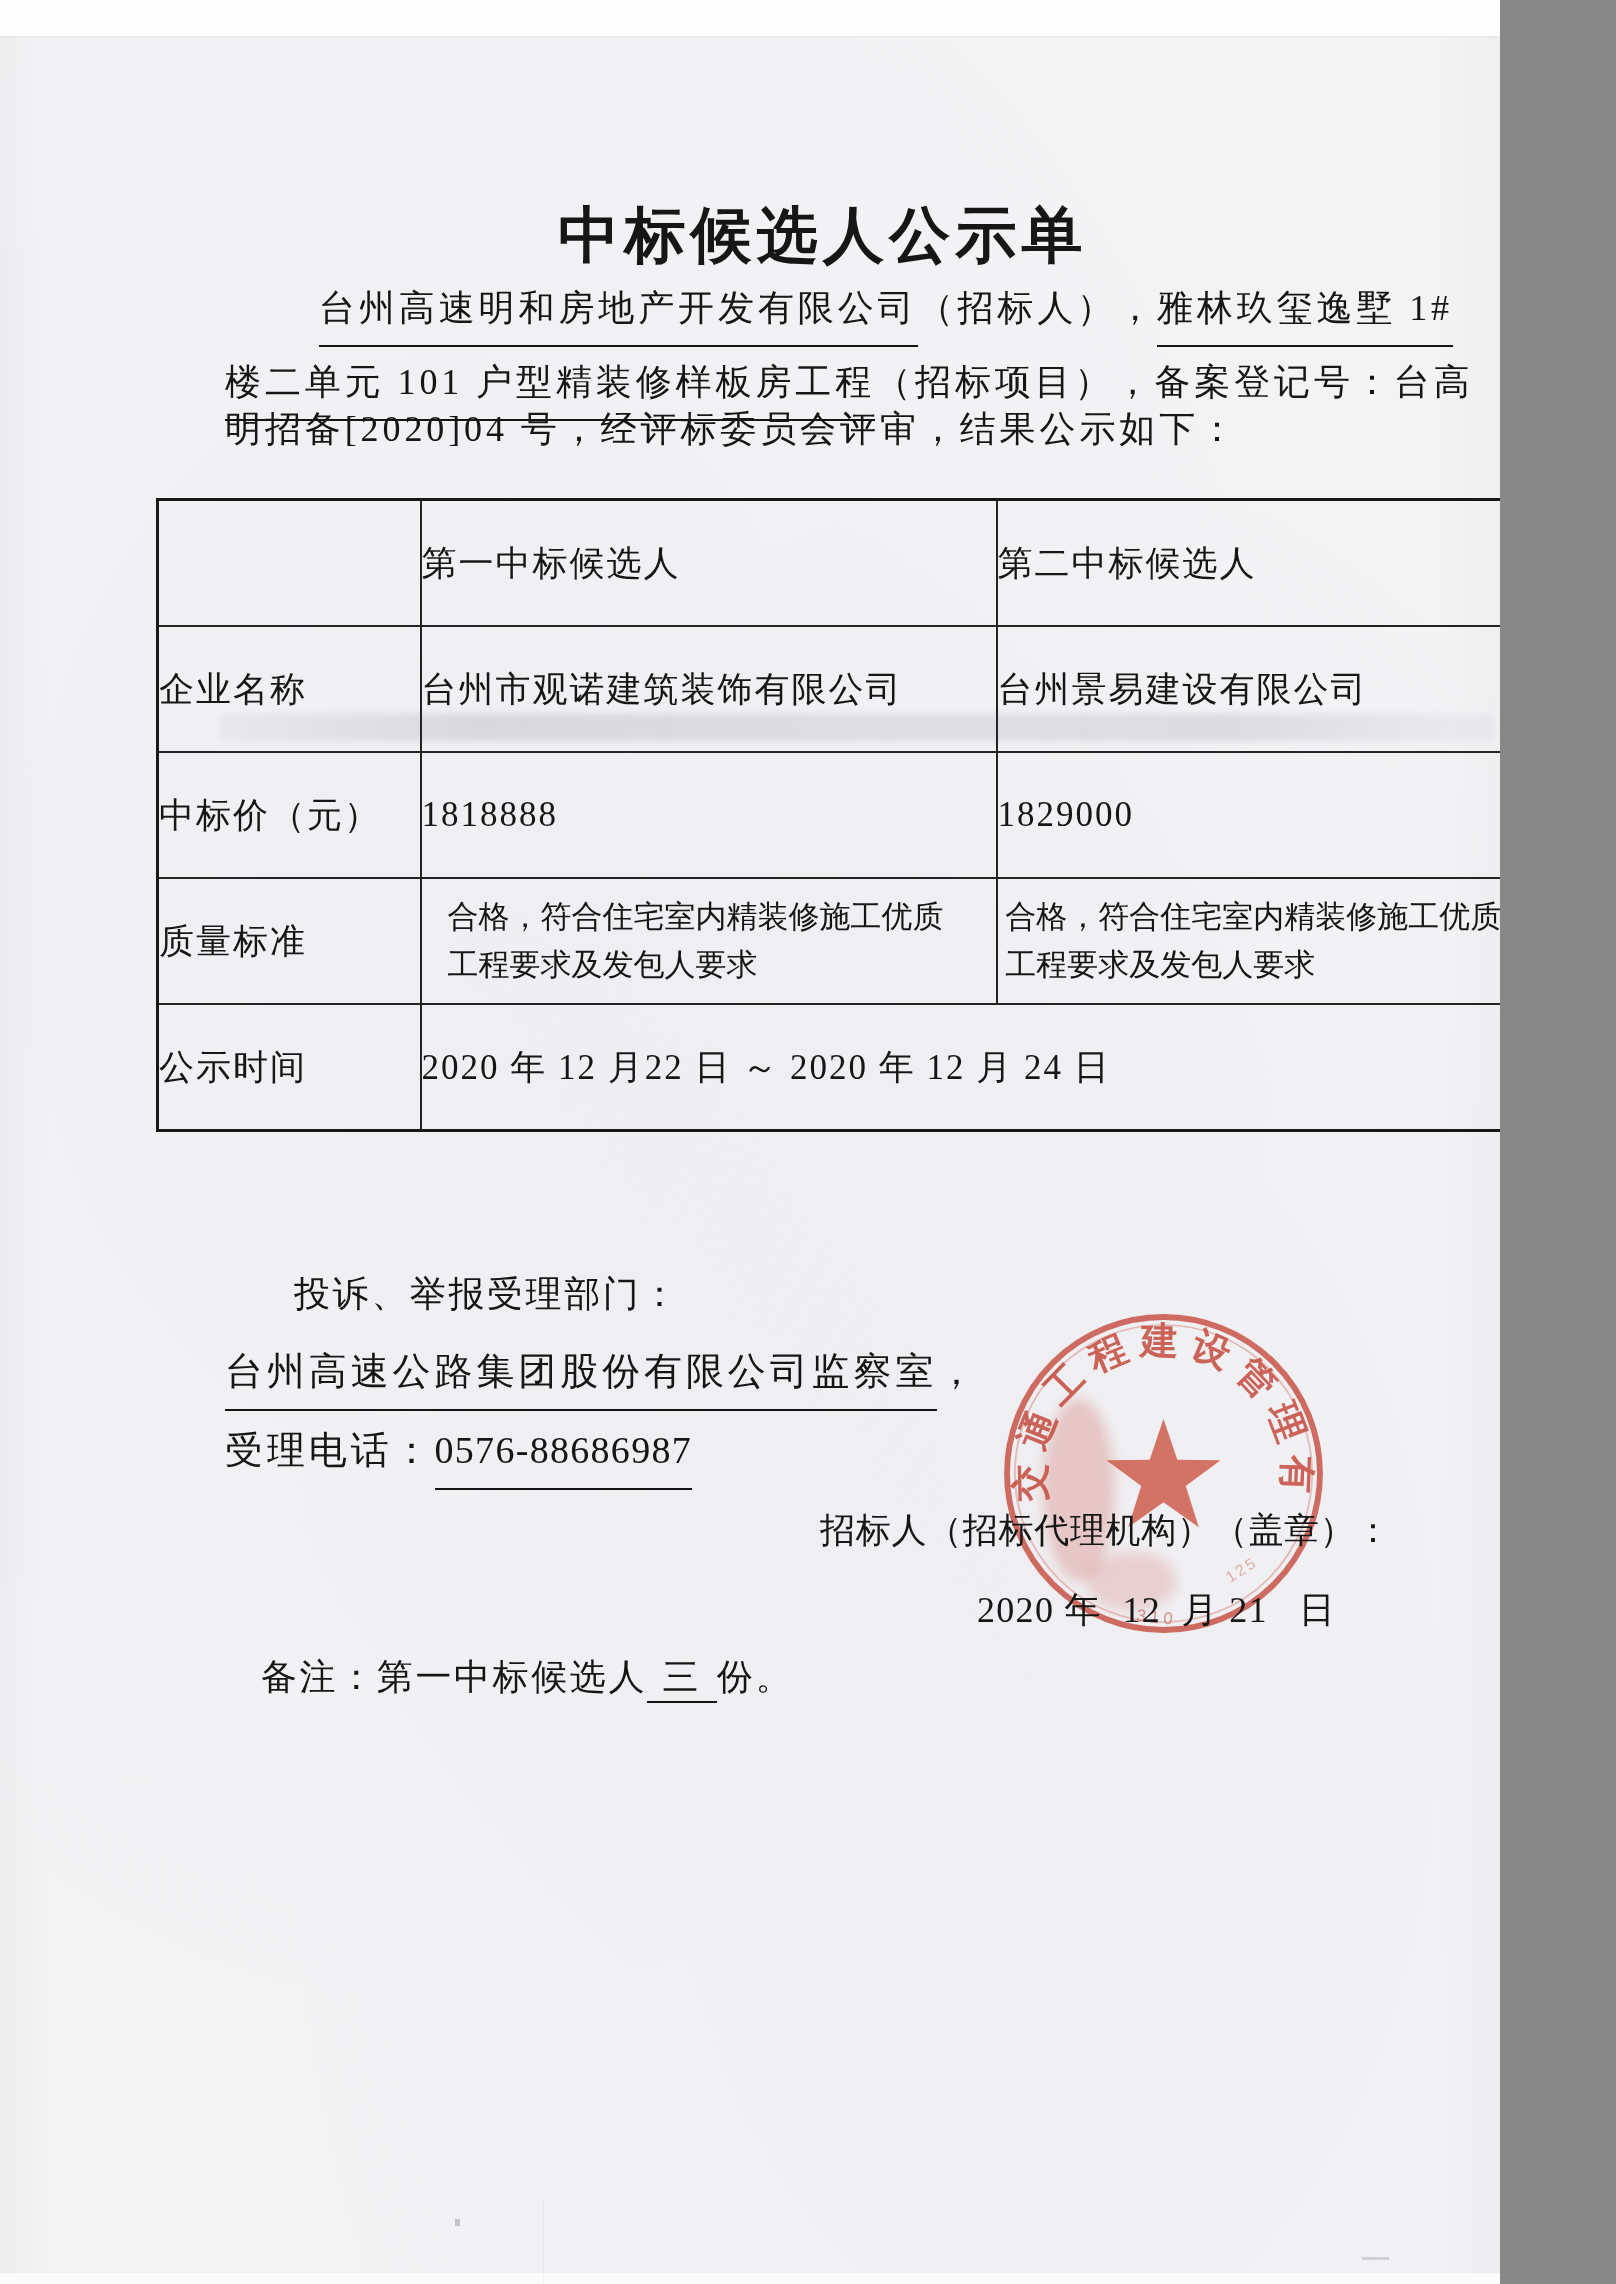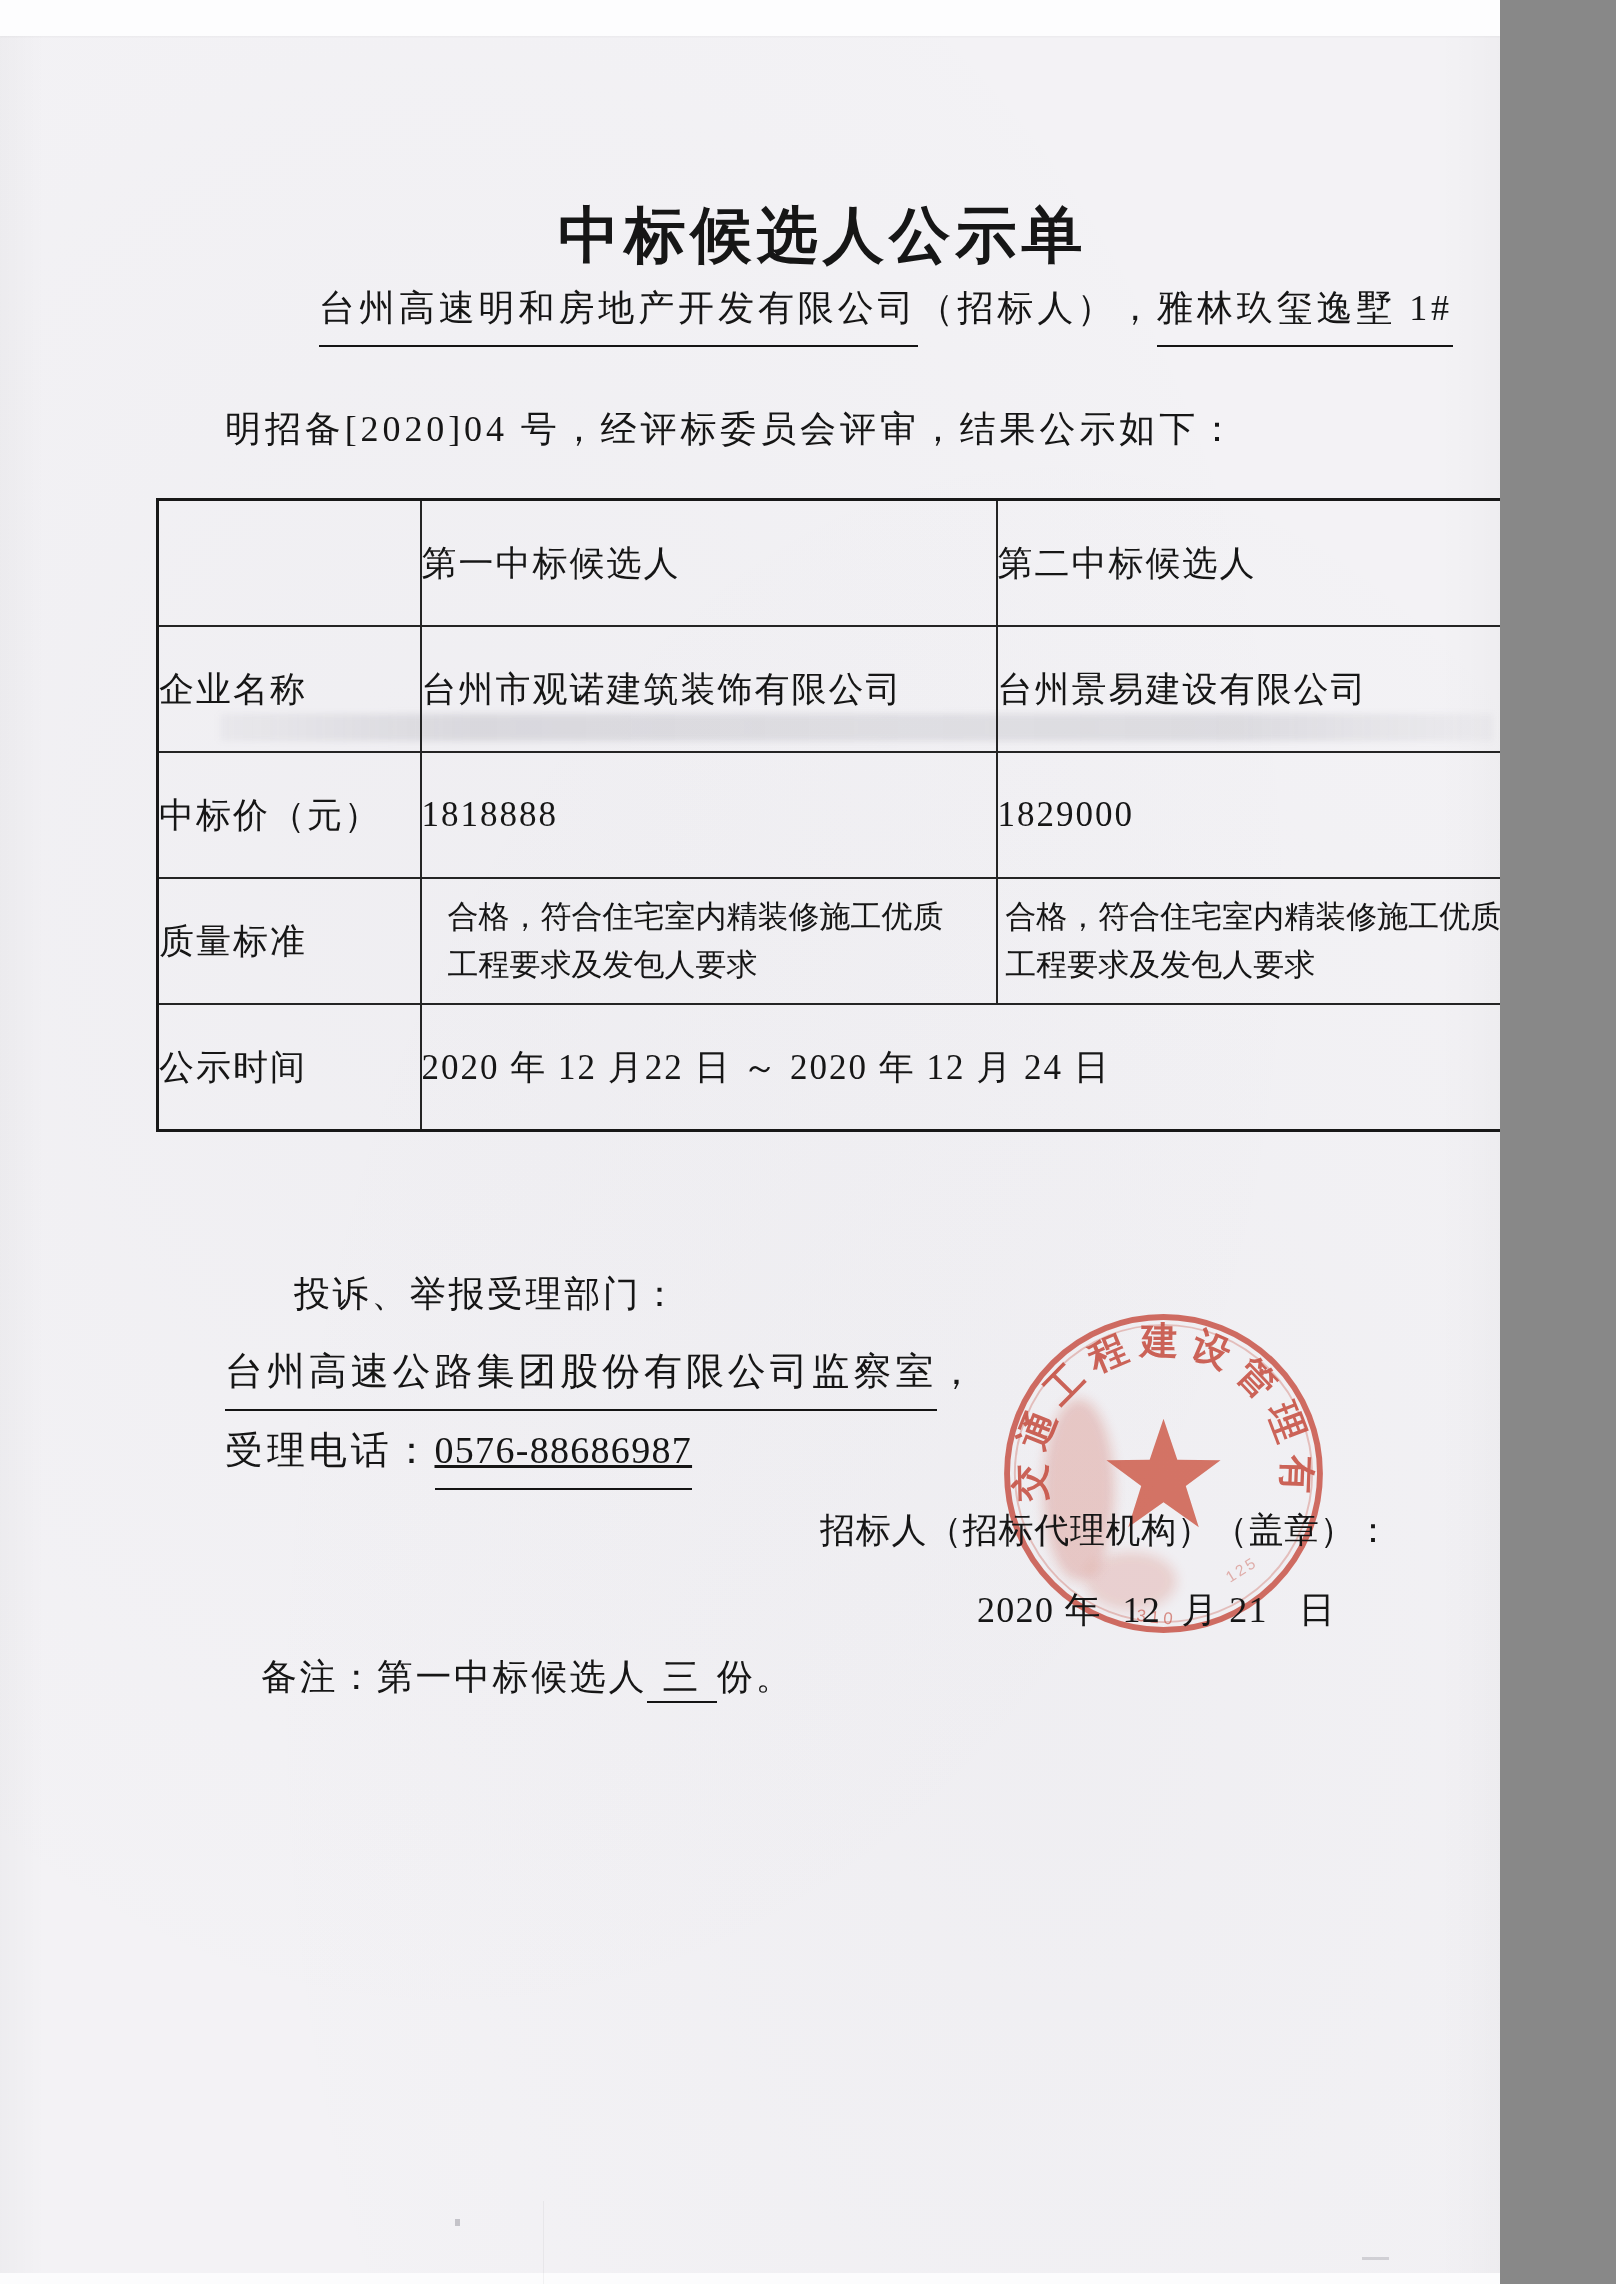--- a/index.html
+++ b/index.html
@@ -59,20 +59,23 @@
 <div class="page">
 
   <div class="scan-band-top abs" style="top:0;"></div>
   <div class="scan-band-bottom abs"></div>
 
   <div class="abs title">中标候选人公示单</div>
 
   <div class="abs body-text" style="top:284px;left:319px;">
     <span class="u">台州高速明和房地产开发有限公司</span><span>（招标人），</span><span class="u">雅林玖玺逸墅 1#</span>
   </div>
+  <div class="abs body-text" style="top:358px;left:225px;">
+    <span class="u">楼二单元 101 户型精装修样板房工程</span><span>（招标项目），备案登记号：台高</span>
+  </div>
   <div class="abs body-text" style="top:405px;left:225px;">明招备[2020]04 号，经评标委员会评审，结果公示如下：</div>
 
   <table class="doc-table">
     <colgroup>
         <col style="width:263px">
         <col style="width:576px">
         <col style="width:530px">
       </colgroup>
     <tbody>
         <tr>
@@ -104,21 +107,21 @@
 
   <div class="abs ghost-smudge"></div>
 
   <div class="abs body-text" style="top:1270px;left:294px;letter-spacing:2.6px;">投诉、举报受理部门：</div>
 
   <div class="abs body-text" style="top:1346px;left:225px;font-size:38px;">
     <span class="u">台州高速公路集团股份有限公司监察室</span><span>，</span>
   </div>
 
   <div class="abs body-text" style="top:1425px;left:225px;font-size:38px;">
-    <span>受理电话：</span><span class="u" style="letter-spacing:1.3px;text-decoration:underline;">0576-88686987</span>
+    <span>受理电话：</span><span class="u" style="letter-spacing:1.3px;">0576-88686987</span>
   </div>
 
   <div class="abs body-text" style="top:1507px;left:820px;font-size:35px;letter-spacing:0.7px;">招标人（招标代理机构）（盖章）：</div>
   <div class="abs body-text pre" style="top:1586px;left:977px;letter-spacing:1.3px;">2020 年  12  月 21   日</div>
 
   <div class="abs body-text" style="top:1653px;left:261px;letter-spacing:2.6px;">
     <span>备注：第一中标候选人</span><span class="u" style="padding:0 15.6px 3.9px 15.6px;">三</span><span>份。</span>
   </div>
 
   <svg class="abs stamp" viewBox="0 0 520 520">

